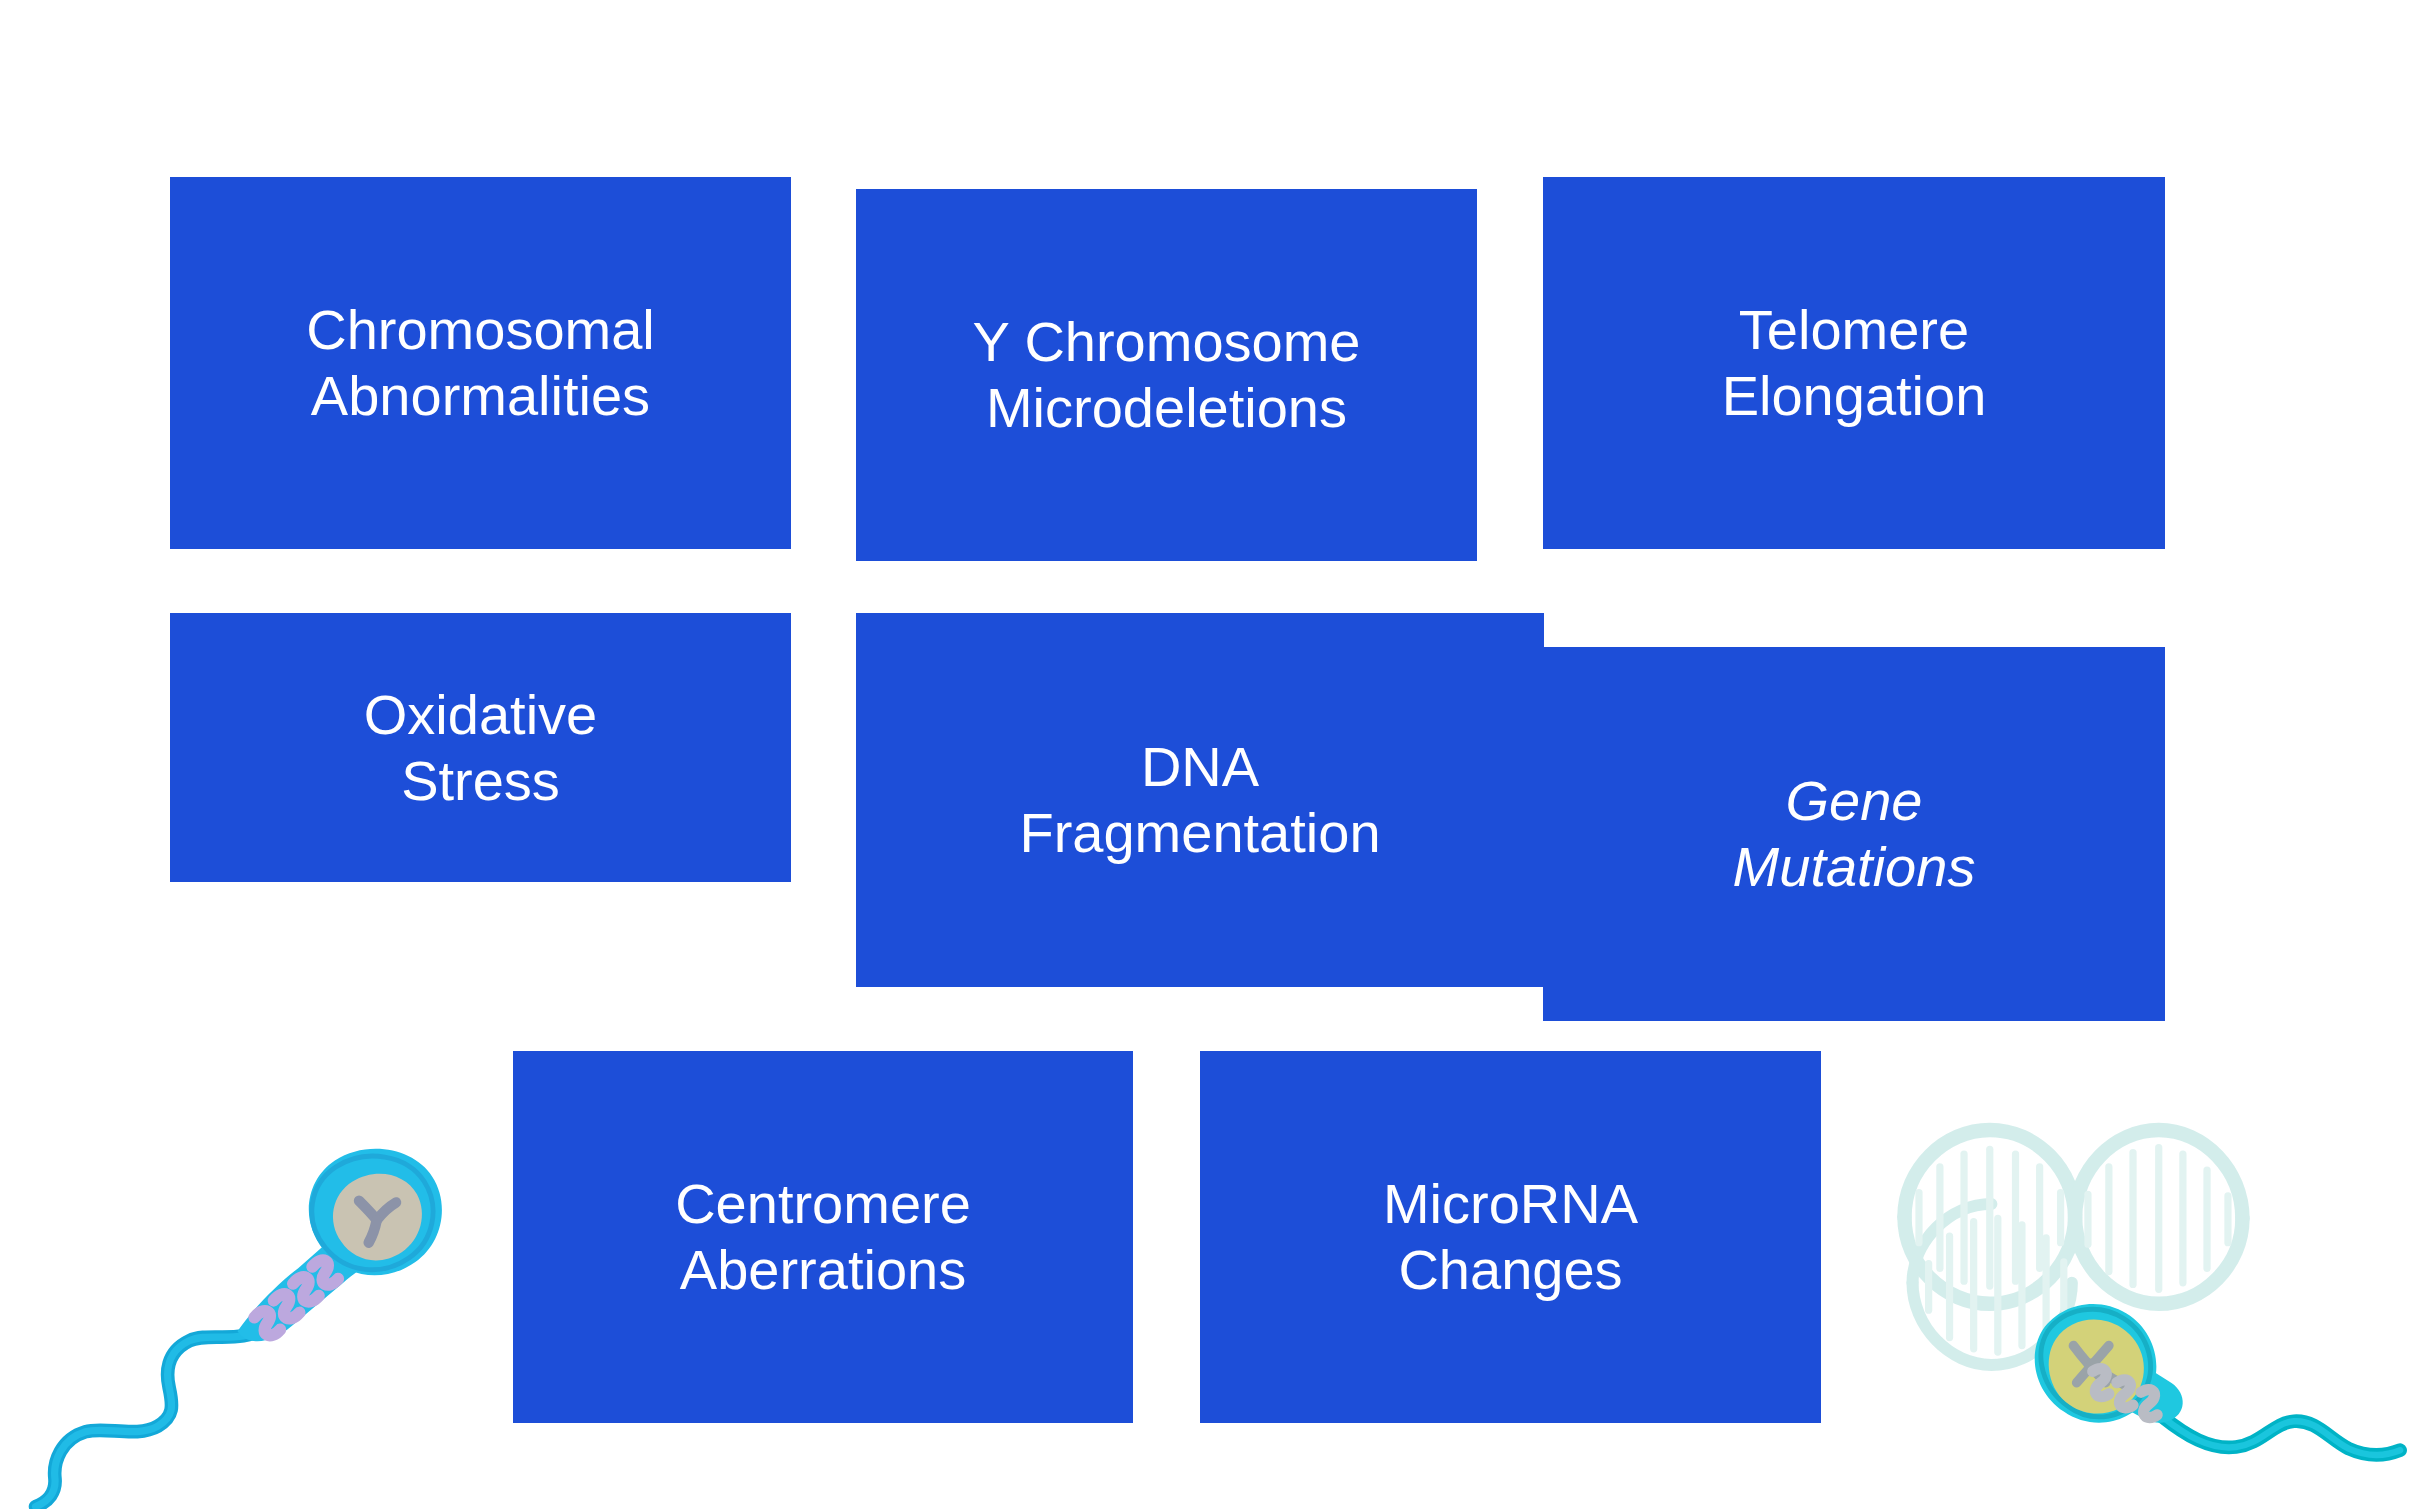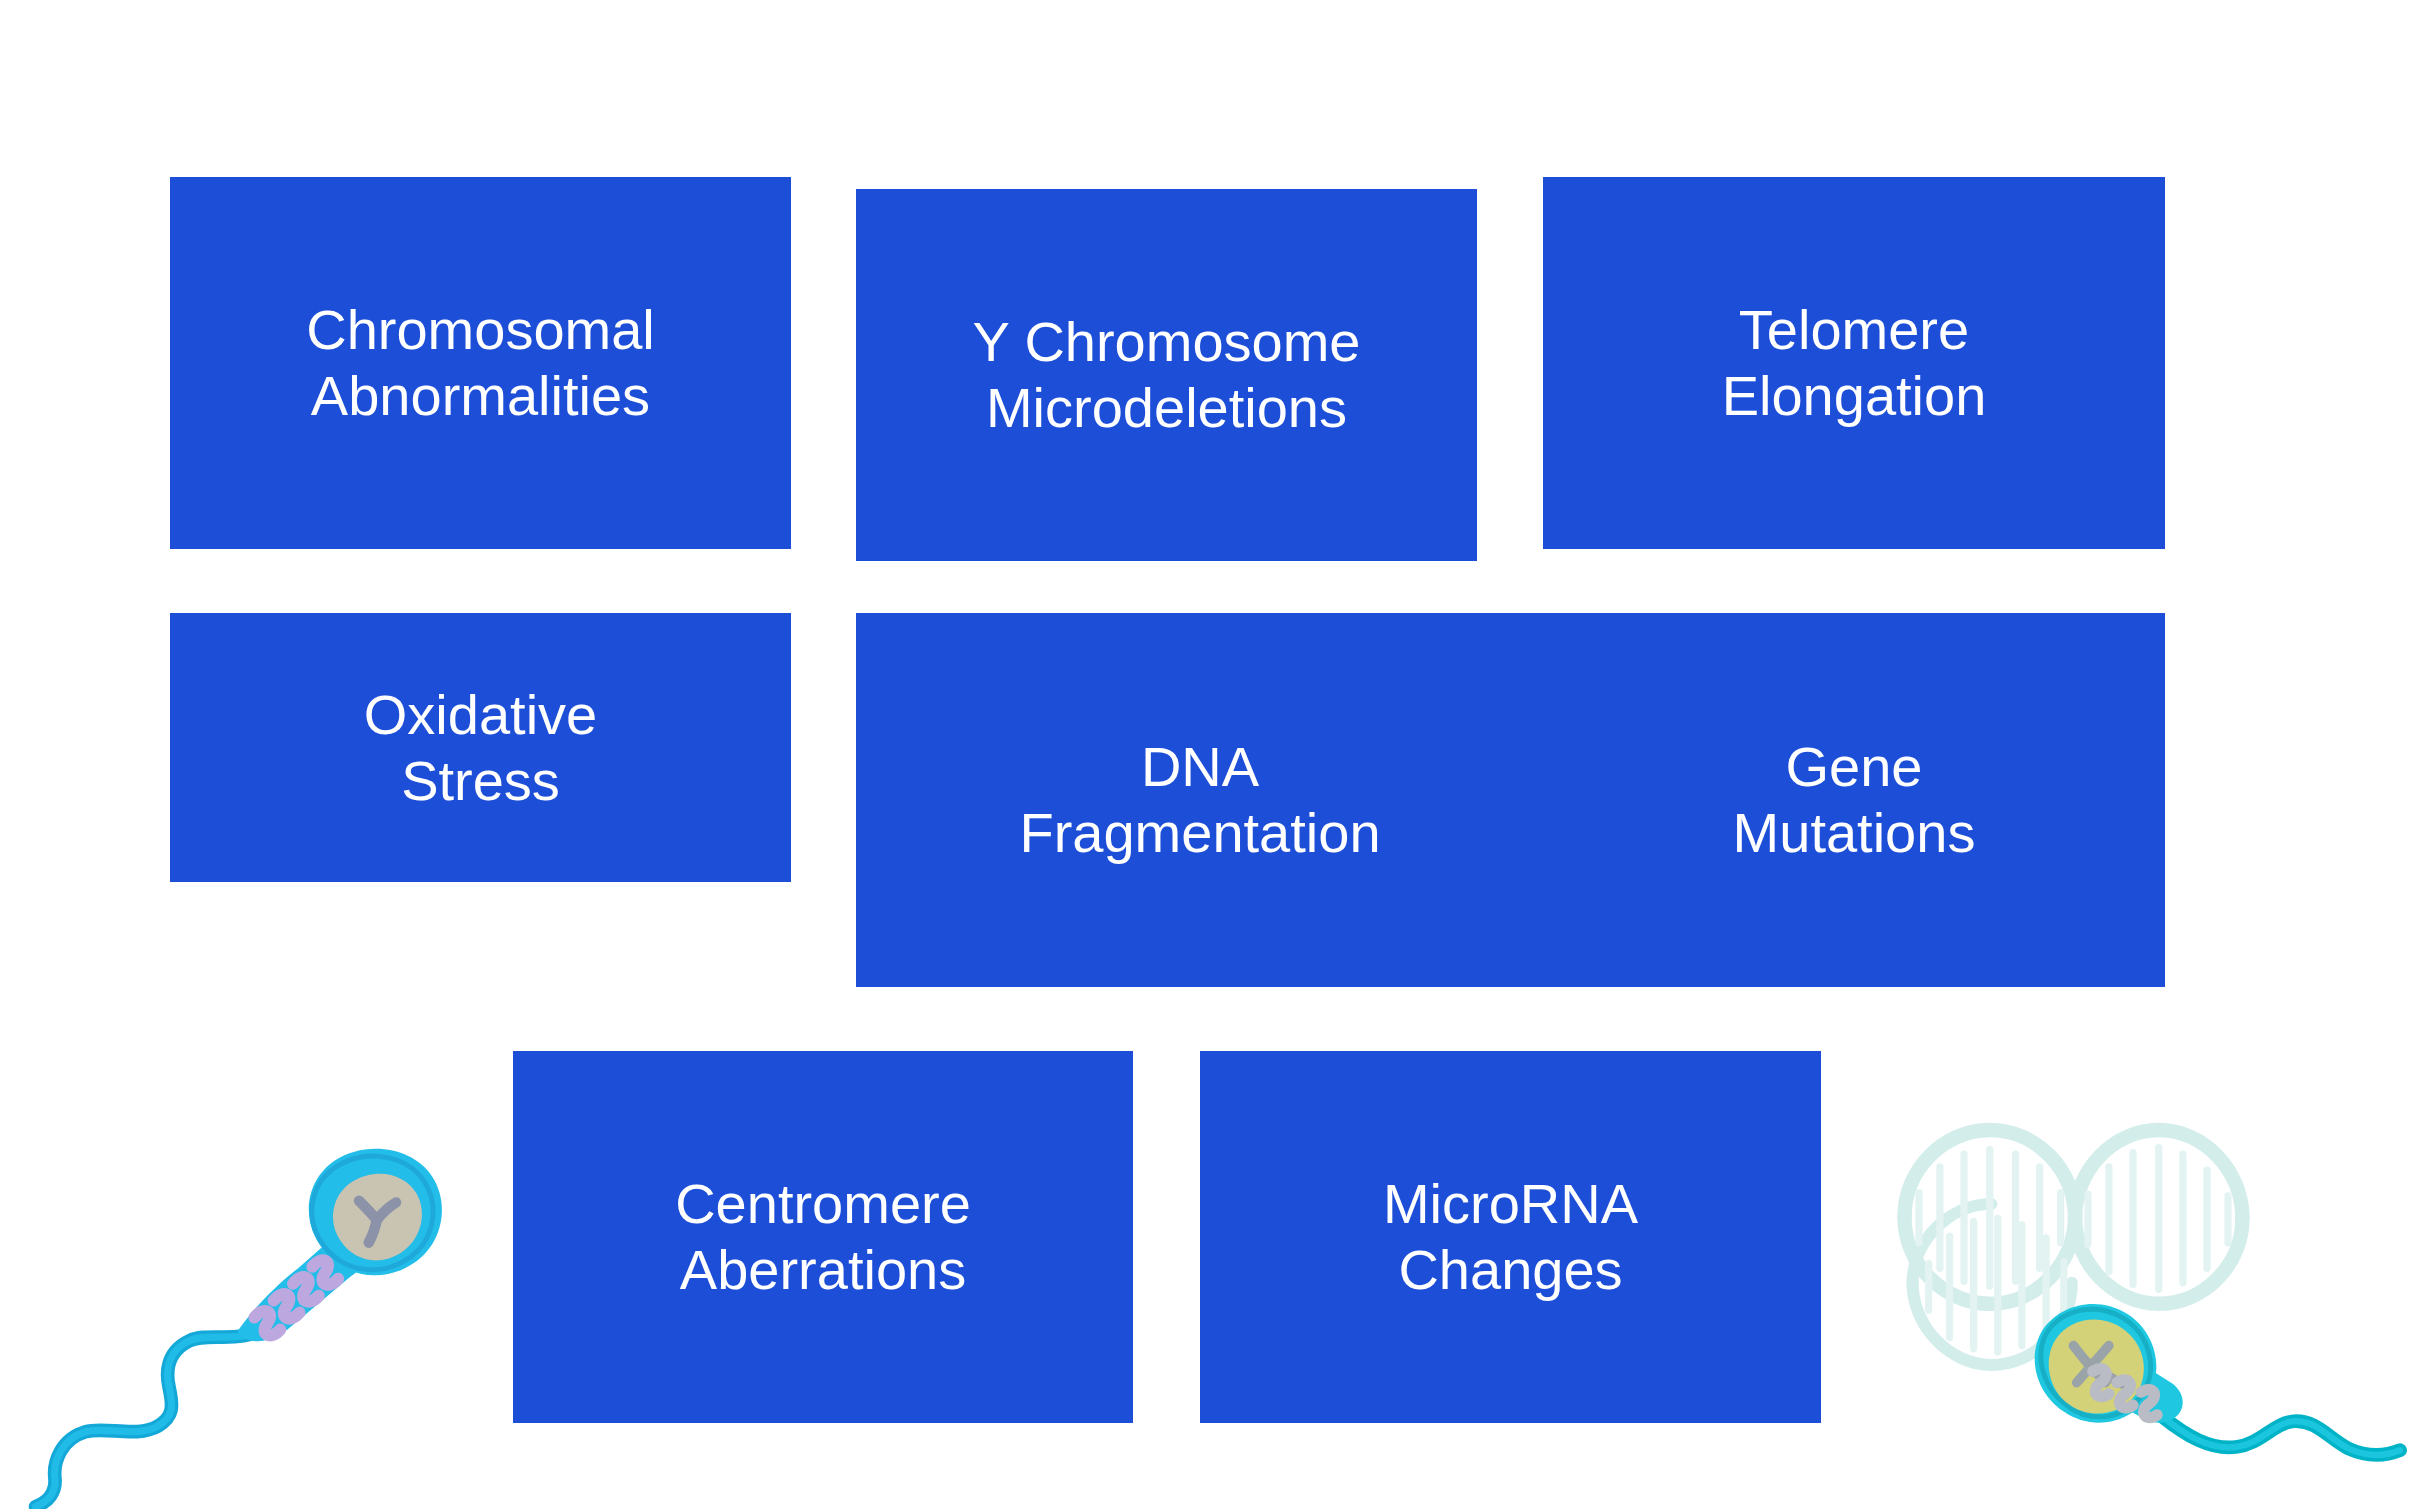--- a/index.html
+++ b/index.html
@@ -57,21 +57,21 @@
   }
 
   
   #box-chromosomal-abnormalities { left: 170px;  top: 177px;  width: 621px; height: 372px; }
   #box-y-chromosome-microdeletions { left: 856px; top: 177px; width: 621px; height: 372px; margin-top: 12px; }
   #box-telomere-elongation       { left: 1543px; top: 177px;  width: 622px; height: 372px; }
 
   
   #box-oxidative-stress  { left: 170px;  top: 613px;  width: 621px; height: 269px; }
   #box-dna-fragmentation { left: 856px; top: 613px;  width: 688px; height: 374px; }
-  #box-gene-mutations    { left: 1543px; top: 613px;  width: 622px; height: 374px; }
+  #box-gene-mutations    { left: 1543px; top: 647px;  width: 622px; height: 374px; font-style: italic; }
 
   
   #box-centromere-aberrations { left: 513px;  top: 1051px; width: 620px; height: 372px; }
   #box-microrna-changes       { left: 1200px; top: 1051px; width: 621px; height: 372px; }
 
   
   #sperm-left {
     position: absolute;
     left: 8px;
     top: 1130px;

